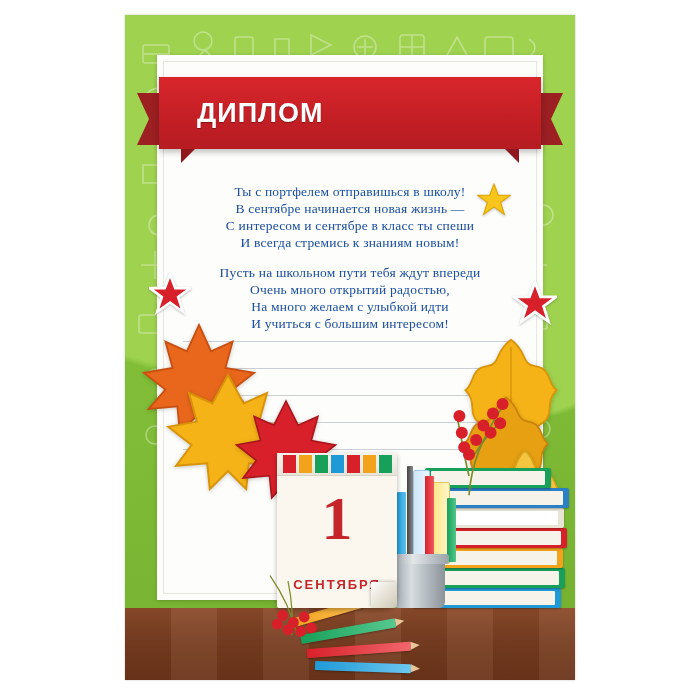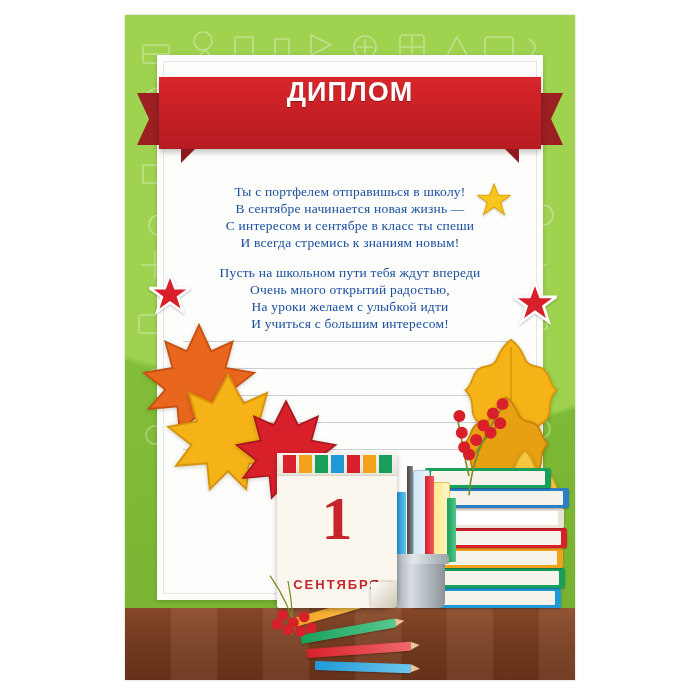--- a/index.html
+++ b/index.html
@@ -95,28 +95,29 @@
     bottom: -14px;
     width: 0; height: 0;
   }
   .ribbon-notch.l { left: 22px; border-left: 0 solid transparent; border-top: 14px solid #8d181d; border-right: 14px solid transparent; }
   .ribbon-notch.r { right: 22px; border-right: 0 solid transparent; border-top: 14px solid #8d181d; border-left: 14px solid transparent; }
 
   .ribbon-title {
     position: absolute;
     inset: 0;
     display: flex;
-    flex-direction: column;
+    flex-direction: row;
     align-items: center;
     justify-content: flex-start;
     gap: 1px;
     color: #ffffff;
     text-transform: uppercase;
     letter-spacing: 1px;
     text-shadow: 0 1px 1px rgba(0,0,0,.35);
+    margin-left: 38px;
   }
   .ribbon-title .l1 { font-size: 27px; font-weight: bold; }
   .ribbon-title .l2 { font-size: 27px; font-weight: bold; }
 
   
   .poem {
     position: absolute;
     left: 46px;
     top: 168px;
     width: 358px;
@@ -343,21 +344,21 @@
     <div class="poem">
       <div class="stanza">
         <div class="line">Ты с портфелем отправишься в школу!</div>
         <div class="line">В сентябре начинается новая жизнь —</div>
         <div class="line">С интересом и сентябре в класс ты спеши</div>
         <div class="line">И всегда стремись к знаниям новым!</div>
       </div>
       <div class="stanza">
         <div class="line">Пусть на школьном пути тебя ждут впереди</div>
         <div class="line">Очень много открытий радостью,</div>
-        <div class="line">На уроки желаем с улыбкой идти</div>
+        <div class="line">На много желаем с улыбкой идти</div>
         <div class="line">И учиться с большим интересом!</div>
       </div>
     </div>
 
     <div class="rules">
       <div class="rule"></div>
       <div class="rule"></div>
       <div class="rule"></div>
       <div class="rule"></div>
       <div class="rule"></div>

